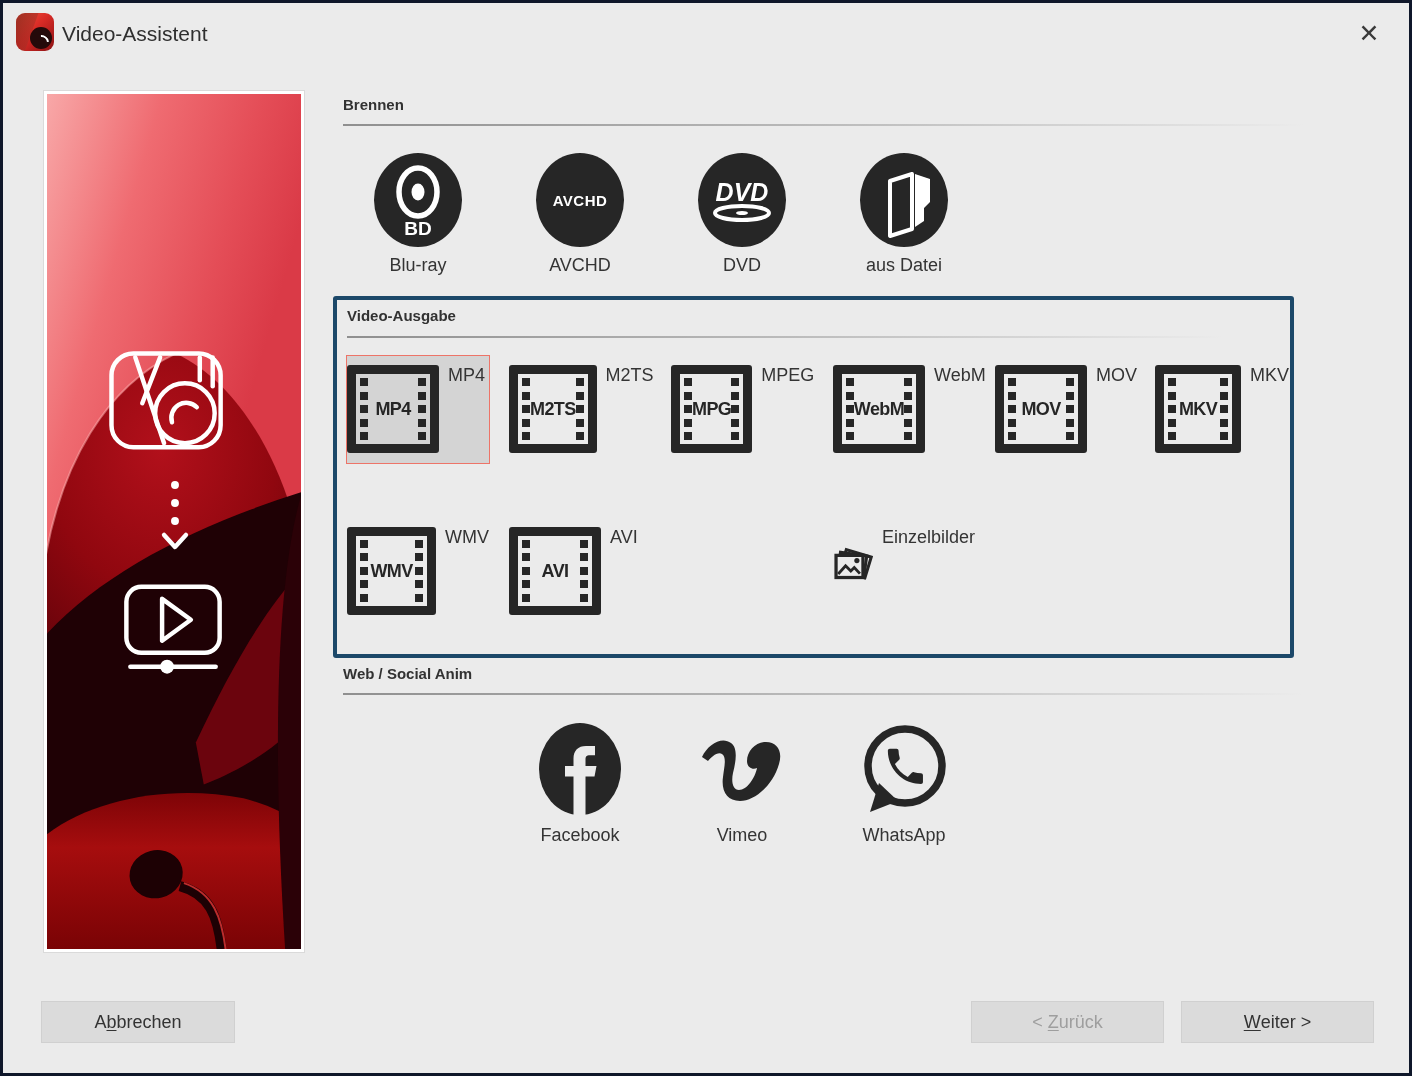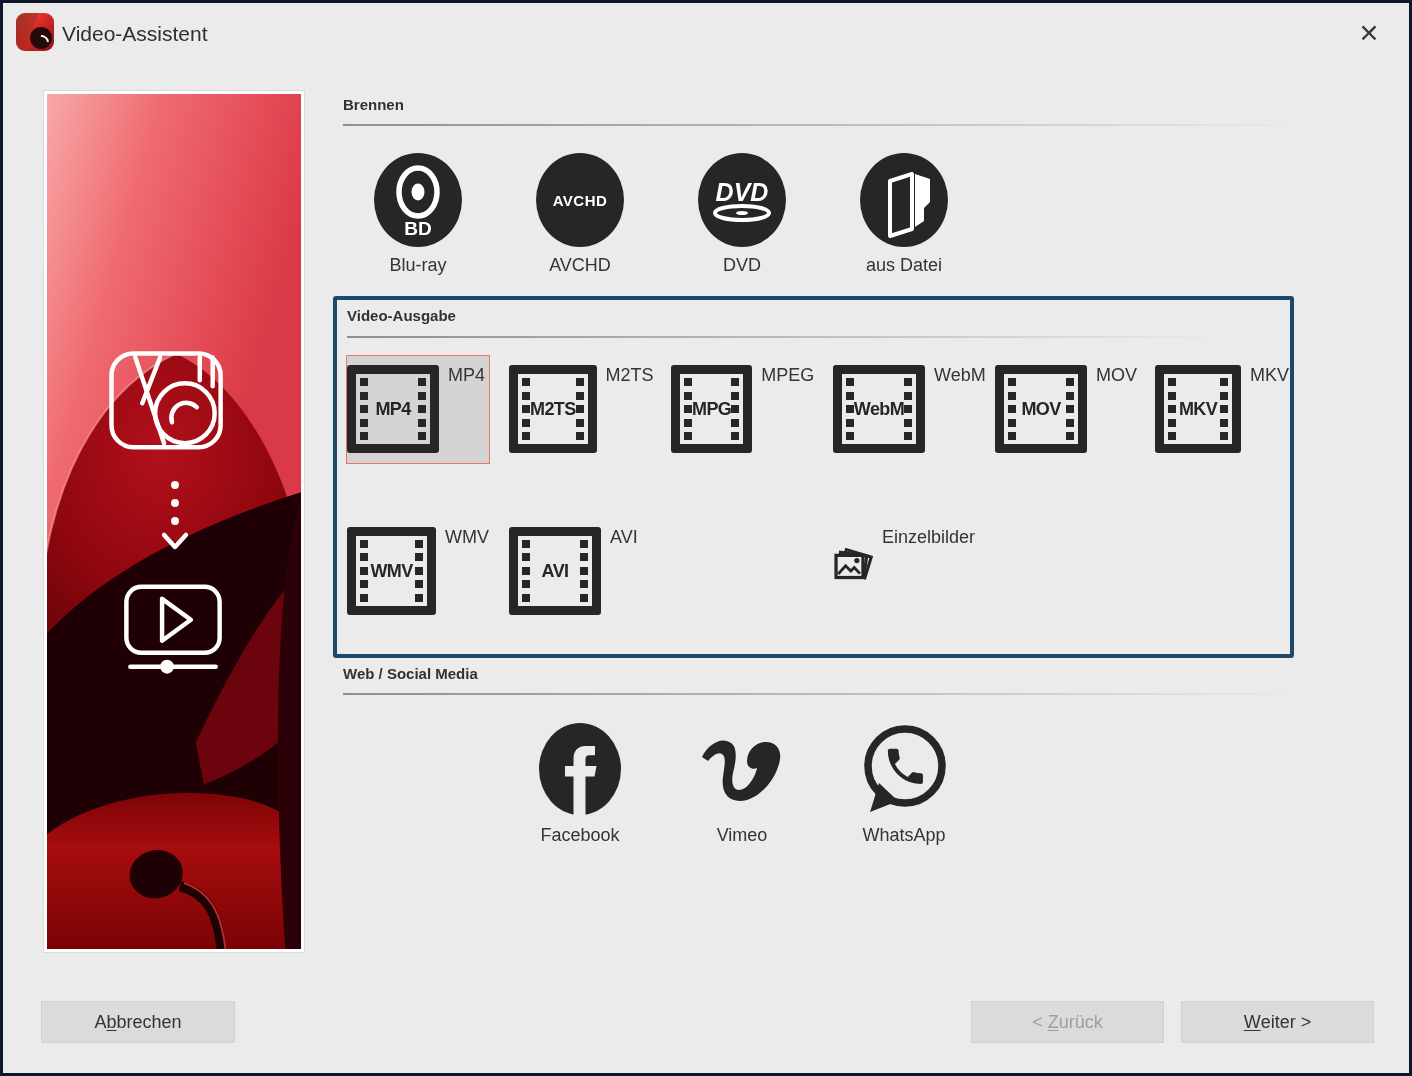--- a/index.html
+++ b/index.html
@@ -242,21 +242,21 @@
         <rect x="14" y="10" width="60" height="50" fill="#ebebeb" stroke="#262626" stroke-width="7" transform="rotate(17 74 58)"></rect>
         <rect x="10" y="9" width="61" height="50" fill="#ebebeb" stroke="#262626" stroke-width="7" transform="rotate(8 72 57)"></rect>
         <rect x="7" y="8" width="62" height="51" fill="#ebebeb" stroke="#262626" stroke-width="7.5"></rect>
         <path d="M12,51 L29,32 L41,44 L49,36 L62,50" stroke="#262626" stroke-width="6.5" fill="none"></path>
         <circle cx="55" cy="20" r="6" fill="#262626"></circle>
       </svg>
       <div class="tile-label">Einzelbilder</div>
     </div>
   </div>
 
-  <div class="sec-head" style="left:340px;top:662px;">Web / Social Media</div>
+  <div class="sec-head" style="left:340px;top:662px;">Web / Social Anim</div>
   <div class="sec-rule" style="left:340px;top:690px;width:1033px;"></div>
 
 
   <div class="cell" style="left:505px;top:718px;">
     <svg width="96" height="96" viewBox="0 0 96 96">
       <ellipse cx="48" cy="48" rx="41" ry="46" fill="#262626"></ellipse>
       <path d="M63,25 L54,25 C46,25 41.5,29.8 41.5,37.5 L41.5,45 L33,45 L33,55.5 L41.5,55.5 L41.5,94 L53.5,94 L53.5,55.5 L62.5,55.5 L64.5,45 L53.5,45 L53.5,38.5 C53.5,35.4 54.6,34.2 57.8,34.2 L63,34.2 Z" fill="#ebebeb"></path>
     </svg>
     <div class="cell-label">Facebook</div>
   </div>

